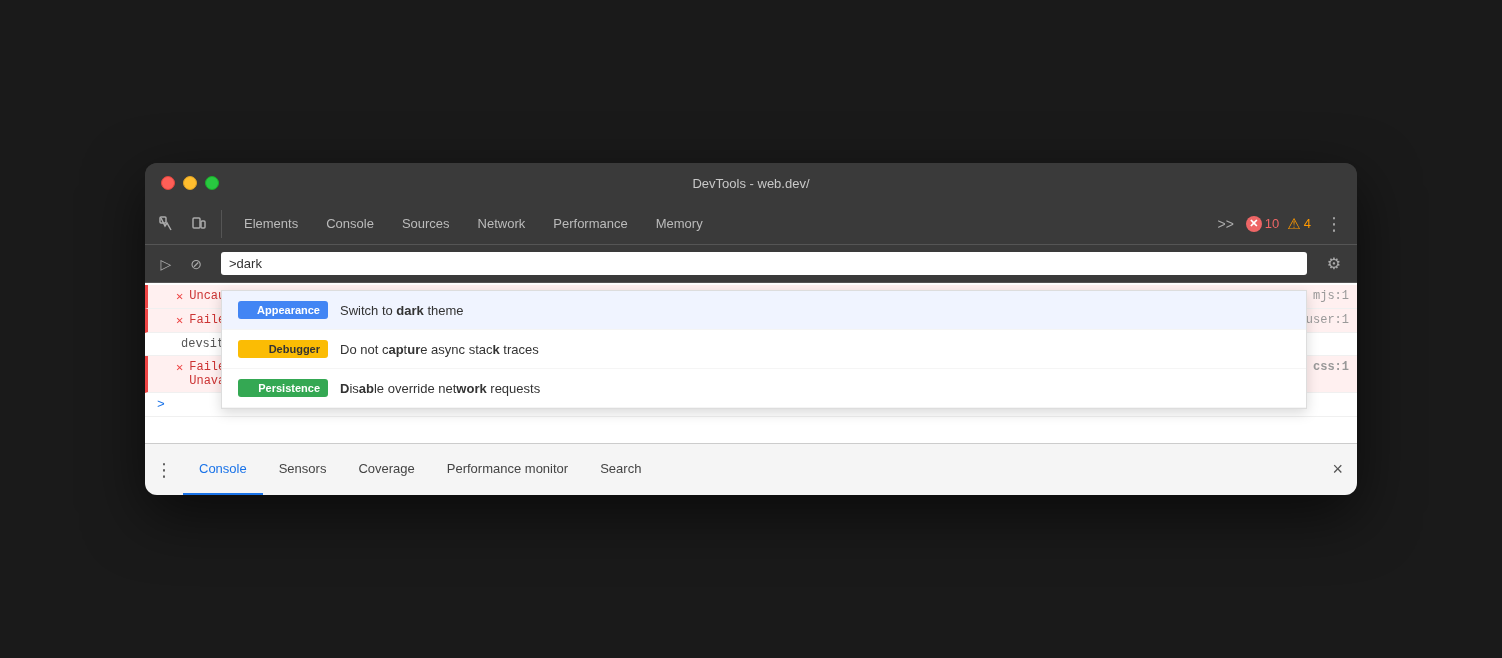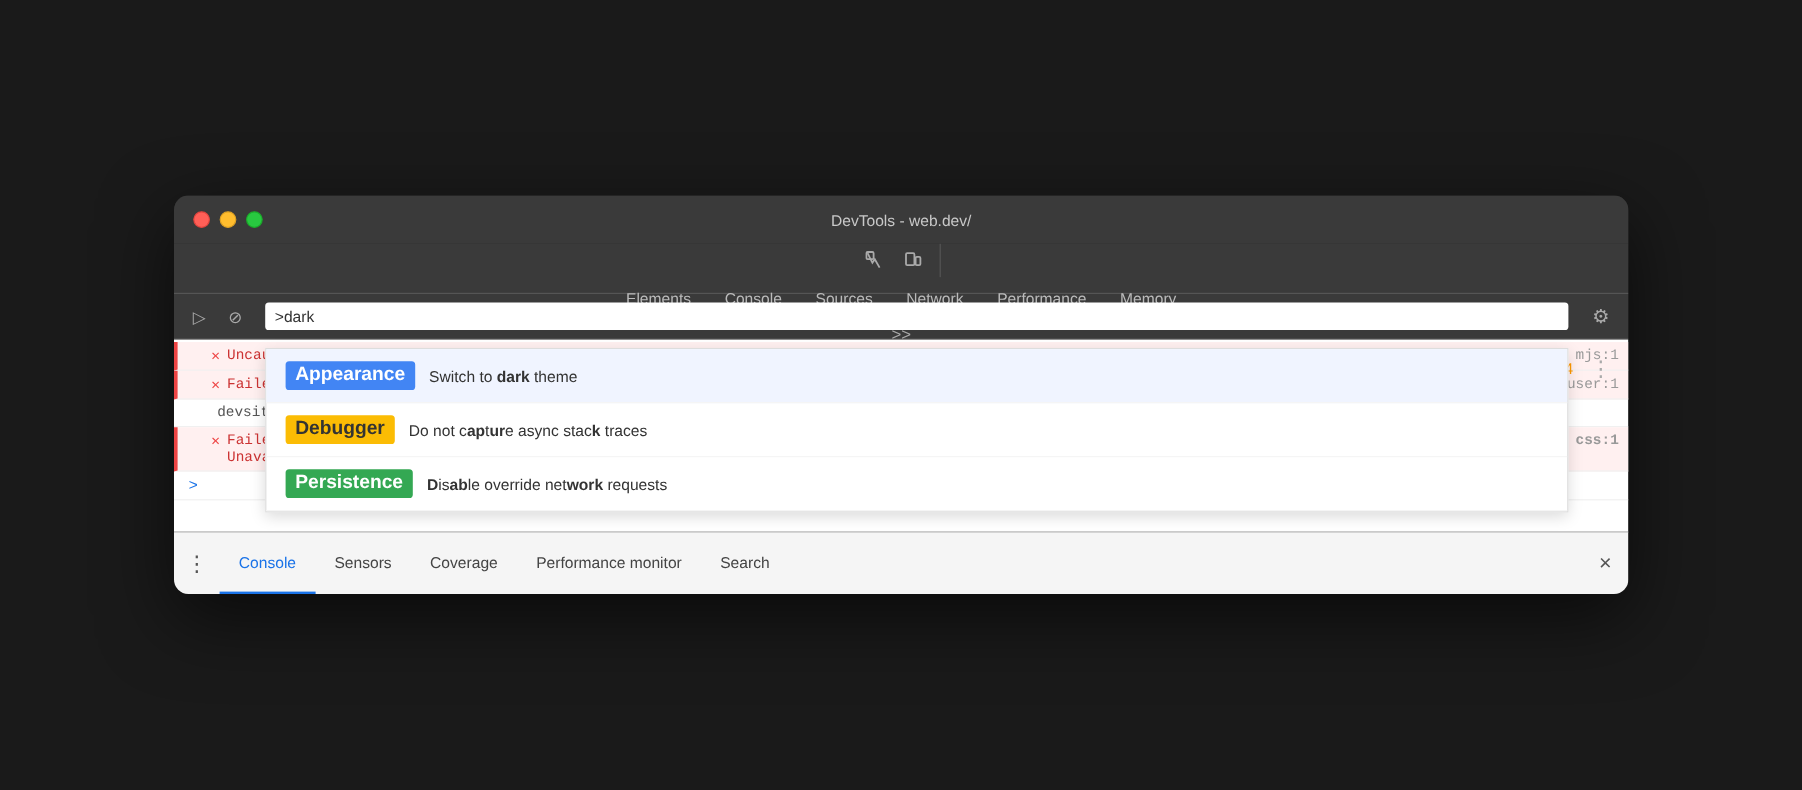--- a/index.html
+++ b/index.html
@@ -50,21 +50,20 @@
     }
     
     .toolbar {
       background: #3a3a3a;
       height: 42px;
       display: flex;
       align-items: center;
       border-bottom: 1px solid #555;
       padding: 0 8px;
       gap: 4px;
-      flex-direction: column;
     }
     .toolbar-icons {
       display: flex;
       align-items: center;
       gap: 4px;
       padding-right: 8px;
       border-right: 1px solid #555;
       margin-right: 4px;
     }
     .toolbar-icon-btn {
@@ -223,21 +222,21 @@
       display: flex;
       align-items: center;
       gap: 12px;
       cursor: pointer;
       border-bottom: 1px solid #f5f5f5;
     }
     .dropdown-item:first-child { background: #f0f4ff; }
     .category-badge {
       padding: 3px 8px;
       border-radius: 3px;
-      font-size: 16px;
+      font-size: 11px;
       font-weight: 600;
       color: #fff;
       flex-shrink: 0;
       min-width: 90px;
       text-align: right;
     }
     .badge-appearance { background: #4285f4; }
     .badge-persistence { background: #34a853; }
     .badge-debugger { background: #fbbc04; color: #333; }
     .item-description {

